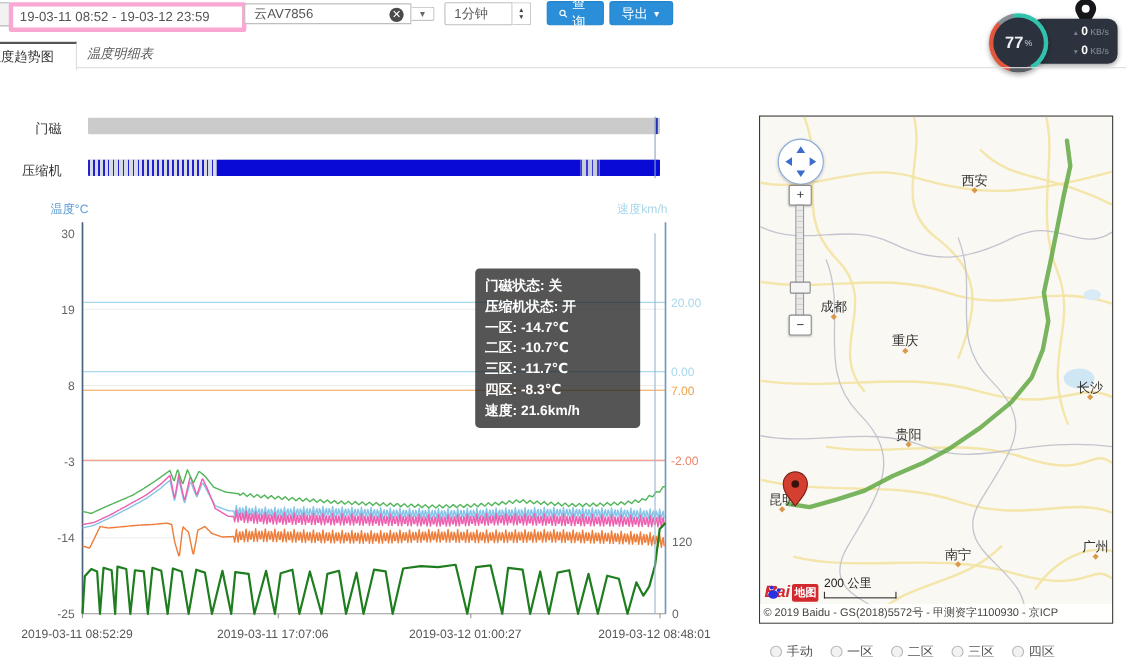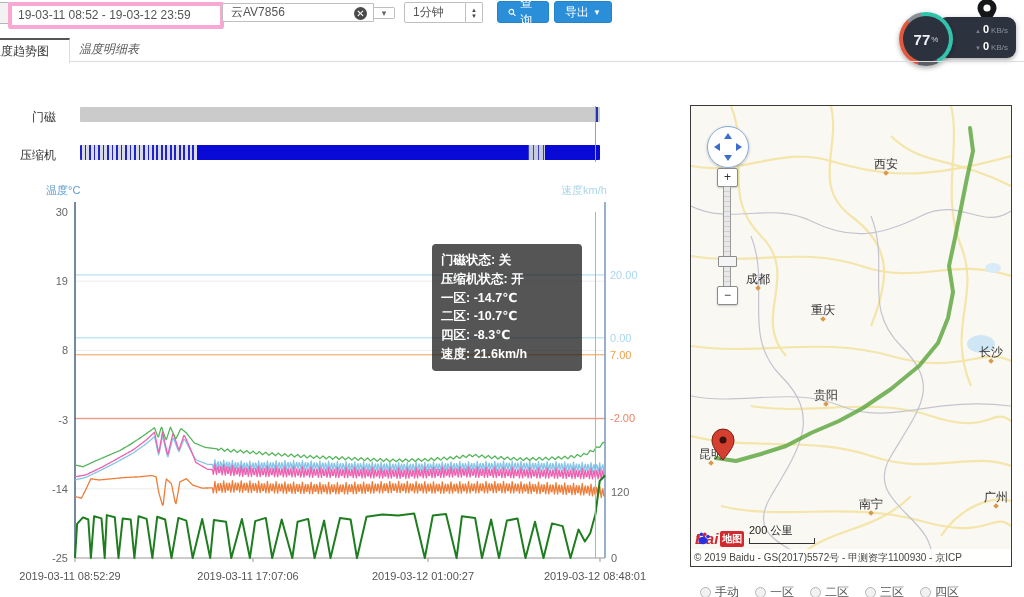--- a/index.html
+++ b/index.html
@@ -214,20 +214,21 @@
       <polyline points="75.0,274.9 75.8,275.1 76.6,275.3 77.4,275.5 78.2,275.6 79.0,275.8 79.8,276.0 80.6,276.2 81.4,276.4 82.2,276.6 83.0,276.8 83.7,276.4 84.5,276.0 85.3,275.6 86.1,275.3 86.9,274.9 87.7,274.5 88.5,274.1 89.3,273.8 90.1,273.4 90.9,273.0 91.7,272.6 92.5,272.3 93.3,271.9 94.1,271.5 94.9,271.2 95.7,270.8 96.5,270.5 97.3,270.2 98.1,269.8 98.9,269.5 99.6,269.1 100.4,268.8 101.2,268.5 102.0,268.1 102.8,267.8 103.6,267.4 104.4,267.1 105.2,266.8 106.0,266.4 106.8,266.1 107.6,265.7 108.4,265.4 109.2,265.1 110.0,264.7 110.8,264.4 111.6,264.0 112.4,263.7 113.2,263.4 114.0,263.0 114.8,262.7 115.5,262.4 116.3,262.0 117.1,261.7 117.9,261.3 118.7,261.0 119.5,260.7 120.3,260.3 121.1,259.8 121.9,259.3 122.7,258.9 123.5,258.4 124.3,257.9 125.1,257.4 125.9,257.0 126.7,256.5 127.5,256.0 128.3,255.6 129.1,255.1 129.9,254.6 130.7,254.1 131.4,253.6 132.2,253.1 133.0,252.6 133.8,252.1 134.6,251.5 135.4,251.0 136.2,250.5 137.0,250.0 137.8,249.5 138.6,248.9 139.4,248.4 140.2,247.9 141.0,247.4 141.8,246.8 142.6,246.3 143.4,245.7 144.2,245.1 145.0,244.6 145.8,244.0 146.6,243.4 147.3,242.9 148.1,242.3 148.9,241.7 149.7,241.2 150.5,240.6 151.3,240.0 152.1,239.5 152.9,238.9 153.7,238.3 154.5,237.8 155.3,239.9 156.1,242.1 156.9,244.2 157.7,246.4 158.5,246.9 159.3,244.1 160.1,241.2 160.9,238.4 161.7,237.3 162.5,239.6 163.2,241.9 164.0,244.2 164.8,246.5 165.6,248.8 166.4,249.5 167.2,247.1 168.0,244.6 168.8,242.1 169.6,239.6 170.4,237.1 171.2,238.9 172.0,240.7 172.8,242.5 173.6,244.3 174.4,246.1 175.2,247.9 176.0,248.6 176.8,247.0 177.6,245.4 178.4,243.8 179.1,242.2 179.9,240.5 180.7,238.9 181.5,238.8 182.3,239.5 183.1,240.2 183.9,240.8 184.7,241.5 185.5,242.2 186.3,242.8 187.1,243.8 187.9,244.8 188.7,245.8 189.5,246.8 190.3,247.8 191.1,248.9 191.9,249.9 192.7,250.9 193.5,251.9 194.3,252.9 195.0,253.2 195.8,253.5 196.6,253.9 197.4,254.2 198.2,254.5 199.0,254.9 199.8,255.2 200.6,255.5 201.4,255.8 202.2,256.2 203.0,256.5 203.8,256.8 204.6,257.2 205.4,257.3 206.2,257.5 207.0,257.6 207.8,257.7 208.6,257.8 209.4,257.9 210.2,258.0 210.9,258.1 211.7,258.2 212.5,258.3 213.3,258.4 214.1,258.5 214.9,258.6 215.7,258.7 216.5,258.8 217.3,258.9 218.1,260.4 218.9,259.8 219.7,259.2 220.5,258.7 221.3,258.1 222.1,258.9 222.9,259.7 223.7,260.5 224.5,261.3 225.3,260.7 226.1,260.1 226.8,259.5 227.6,258.9 228.4,259.7 229.2,260.5 230.0,261.2 230.8,262.0 231.6,261.4 232.4,260.7 233.2,260.1 234.0,259.5 234.8,260.3 235.6,261.0 236.4,261.8 237.2,262.5 238.0,261.9 238.8,261.3 239.6,260.7 240.4,260.0 241.2,260.8 242.0,261.5 242.7,262.3 243.5,263.1 244.3,262.4 245.1,261.8 245.9,261.2 246.7,260.6 247.5,261.3 248.3,262.1 249.1,262.8 249.9,263.6 250.7,263.0 251.5,262.4 252.3,261.7 253.1,261.1 253.9,261.9 254.7,262.6 255.5,263.4 256.3,264.1 257.1,263.5 257.9,262.9 258.6,262.3 259.4,261.6 260.2,262.4 261.0,263.2 261.8,263.9 262.6,264.7 263.4,264.1 264.2,263.4 265.0,262.8 265.8,262.2 266.6,262.9 267.4,263.7 268.2,264.4 269.0,265.2 269.8,264.6 270.6,263.9 271.4,263.3 272.2,262.7 273.0,263.4 273.8,264.2 274.5,264.9 275.3,265.7 276.1,265.0 276.9,264.4 277.7,263.8 278.5,263.1 279.3,263.9 280.1,264.6 280.9,265.4 281.7,266.1 282.5,265.5 283.3,264.9 284.1,264.2 284.9,263.6 285.7,264.4 286.5,265.1 287.3,265.9 288.1,266.6 288.9,266.0 289.7,265.3 290.4,264.7 291.2,264.1 292.0,264.8 292.8,265.6 293.6,266.3 294.4,267.1 295.2,266.4 296.0,265.8 296.8,265.2 297.6,264.5 298.4,265.3 299.2,266.0 300.0,266.8 300.8,267.5 301.6,266.9 302.4,266.3 303.2,265.7 304.0,265.0 304.8,265.8 305.6,266.5 306.3,267.3 307.1,268.0 307.9,267.4 308.7,266.7 309.5,266.1 310.3,265.4 311.1,266.2 311.9,266.9 312.7,267.6 313.5,268.3 314.3,267.7 315.1,267.0 315.9,266.4 316.7,265.7 317.5,266.4 318.3,267.2 319.1,267.9 319.9,268.6 320.7,268.0 321.5,267.3 322.2,266.6 323.0,266.0 323.8,266.7 324.6,267.4 325.4,268.2 326.2,268.9 327.0,268.2 327.8,267.6 328.6,266.9 329.4,266.3 330.2,267.0 331.0,267.7 331.8,268.5 332.6,269.2 333.4,268.5 334.2,267.9 335.0,267.2 335.8,266.6 336.6,267.3 337.4,268.0 338.1,268.7 338.9,269.5 339.7,268.8 340.5,268.2 341.3,267.5 342.1,266.8 342.9,267.6 343.7,268.3 344.5,269.0 345.3,269.8 346.1,269.1 346.9,268.4 347.7,267.8 348.5,267.1 349.3,267.9 350.1,268.6 350.9,269.3 351.7,270.0 352.5,269.4 353.2,268.7 354.0,268.1 354.8,267.4 355.6,268.1 356.4,268.9 357.2,269.6 358.0,270.3 358.8,269.7 359.6,269.0 360.4,268.3 361.2,267.7 362.0,268.4 362.8,269.1 363.6,269.9 364.4,270.6 365.2,269.9 366.0,269.3 366.8,268.6 367.6,268.0 368.4,268.7 369.1,269.4 369.9,270.2 370.7,270.9 371.5,270.2 372.3,269.6 373.1,268.9 373.9,268.3 374.7,269.0 375.5,269.7 376.3,270.4 377.1,271.2 377.9,270.5 378.7,269.9 379.5,269.2 380.3,268.5 381.1,269.3 381.9,270.0 382.7,270.7 383.5,271.5 384.3,270.8 385.0,270.1 385.8,269.5 386.6,268.8 387.4,269.6 388.2,270.3 389.0,271.0 389.8,271.7 390.6,271.1 391.4,270.4 392.2,269.8 393.0,269.1 393.8,269.8 394.6,270.5 395.4,271.1 396.2,271.8 397.0,271.1 397.8,270.4 398.6,269.7 399.4,269.0 400.2,269.7 400.9,270.3 401.7,271.0 402.5,271.7 403.3,271.0 404.1,270.3 404.9,269.6 405.7,268.9 406.5,269.5 407.3,270.2 408.1,270.9 408.9,271.6 409.7,270.9 410.5,270.1 411.3,269.4 412.1,268.7 412.9,269.4 413.7,270.1 414.5,270.8 415.3,271.4 416.1,270.7 416.8,270.0 417.6,269.3 418.4,268.6 419.2,269.3 420.0,270.0 420.8,270.6 421.6,271.3 422.4,270.6 423.2,269.9 424.0,269.2 424.8,268.5 425.6,269.1 426.4,269.7 427.2,270.4 428.0,271.0 428.8,270.3 429.6,269.5 430.4,268.8 431.2,268.0 432.0,268.7 432.7,269.3 433.5,269.9 434.3,270.6 435.1,269.8 435.9,269.1 436.7,268.3 437.5,267.6 438.3,268.2 439.1,268.8 439.9,269.5 440.7,270.1 441.5,269.4 442.3,268.6 443.1,267.9 443.9,267.1 444.7,267.8 445.5,268.4 446.3,269.0 447.1,269.7 447.9,268.9 448.6,268.2 449.4,267.4 450.2,266.7 451.0,267.3 451.8,267.9 452.6,268.5 453.4,269.1 454.2,268.3 455.0,267.5 455.8,266.7 456.6,266.0 457.4,266.6 458.2,267.2 459.0,267.8 459.8,268.4 460.6,267.6 461.4,266.8 462.2,266.0 463.0,265.2 463.8,265.8 464.5,266.4 465.3,267.0 466.1,267.6 466.9,266.8 467.7,266.0 468.5,265.2 469.3,264.5 470.1,265.0 470.9,265.6 471.7,266.2 472.5,266.8 473.3,266.2 474.1,265.6 474.9,265.0 475.7,264.4 476.5,265.1 477.3,265.9 478.1,266.6 478.9,267.4 479.7,266.8 480.4,266.2 481.2,265.5 482.0,264.9 482.8,265.7 483.6,266.4 484.4,267.2 485.2,268.0 486.0,267.4 486.8,266.7 487.6,266.1 488.4,265.5 489.2,266.3 490.0,267.0 490.8,267.8 491.6,268.5 492.4,267.9 493.2,267.3 494.0,266.7 494.8,266.0 495.6,266.8 496.3,267.5 497.1,268.3 497.9,269.0 498.7,268.4 499.5,267.8 500.3,267.1 501.1,266.5 501.9,267.2 502.7,268.0 503.5,268.7 504.3,269.5 505.1,268.8 505.9,268.2 506.7,267.6 507.5,266.9 508.3,267.7 509.1,268.4 509.9,269.2 510.7,269.9 511.5,269.3 512.2,268.7 513.0,268.0 513.8,267.4 514.6,268.1 515.4,268.9 516.2,269.6 517.0,270.4 517.8,269.8 518.6,269.1 519.4,268.5 520.2,267.8 521.0,268.5 521.8,269.2 522.6,269.9 523.4,270.5 524.2,269.8 525.0,269.1 525.8,268.4 526.6,267.7 527.4,268.4 528.1,269.0 528.9,269.7 529.7,270.4 530.5,269.7 531.3,269.0 532.1,268.3 532.9,267.5 533.7,268.2 534.5,268.9 535.3,269.6 536.1,270.2 536.9,269.5 537.7,268.8 538.5,268.1 539.3,267.4 540.1,268.1 540.9,268.7 541.7,269.4 542.5,270.1 543.3,269.4 544.0,268.7 544.8,268.0 545.6,267.2 546.4,267.9 547.2,268.6 548.0,269.2 548.8,269.9 549.6,269.1 550.4,268.4 551.2,267.6 552.0,266.9 552.8,267.5 553.6,268.2 554.4,268.8 555.2,269.5 556.0,268.7 556.8,268.0 557.6,267.3 558.4,266.5 559.2,267.2 559.9,267.8 560.7,268.5 561.5,269.1 562.3,268.4 563.1,267.6 563.9,266.9 564.7,266.2 565.5,266.8 566.3,267.4 567.1,268.1 567.9,268.7 568.7,267.9 569.5,267.1 570.3,266.3 571.1,265.5 571.9,266.0 572.7,266.6 573.5,267.2 574.3,267.7 575.1,266.9 575.8,266.1 576.6,265.3 577.4,264.5 578.2,265.0 579.0,265.6 579.8,266.2 580.6,266.7 581.4,265.9 582.2,265.1 583.0,264.3 583.8,263.4 584.6,263.8 585.4,264.1 586.2,264.4 587.0,264.7 587.8,263.6 588.6,262.6 589.4,261.5 590.2,260.4 591.0,260.7 591.7,261.1 592.5,261.4 593.3,261.7 594.1,260.6 594.9,259.4 595.7,258.2 596.5,256.9 597.3,257.0 598.1,257.2 598.9,257.3 599.7,257.4 600.5,256.1 601.3,254.9 602.1,253.6 602.9,252.4 603.7,252.5 604.5,252.6" fill="none" stroke="#53b559" stroke-width="1.3" stroke-linejoin="round"></polyline>
       <polyline points="75.0,368.0 77.1,333.9 83.0,327.3 88.3,329.5 90.9,368.0 94.1,326.2 101.5,328.4 104.7,368.0 106.8,325.1 114.8,327.3 118.5,368.0 122.7,328.4 130.7,329.5 134.4,368.0 138.6,326.2 146.6,328.9 152.4,368.0 157.2,326.8 165.1,329.5 171.5,368.0 178.4,327.9 186.3,330.6 192.7,368.0 202.2,328.9 210.2,368.0 213.9,330.1 226.0,331.7 231.3,368.0 241.9,328.9 249.9,368.0 255.2,331.1 265.8,327.9 272.2,368.0 281.7,329.5 292.3,368.0 297.6,331.7 308.2,328.9 314.6,368.0 324.1,330.6 330.5,368.0 340.0,327.9 350.6,329.5 357.0,368.0 366.5,326.8 382.4,324.6 398.3,325.6 414.2,323.4 424.8,368.0 432.8,325.6 446.0,324.0 456.6,368.0 461.9,326.2 475.1,327.9 482.0,368.0 491.1,329.5 499.0,368.0 506.9,330.6 517.5,328.4 525.5,368.0 535.0,331.7 543.5,368.0 552.0,333.4 562.6,336.1 570.5,368.0 578.5,339.4 584.9,351.5 590.2,343.3 595.5,324.0 599.7,291.0 605.0,285.5" fill="none" stroke="#1e7d1e" stroke-width="2" stroke-linejoin="round"></polyline>
       <line x1="595.46" y1="22" x2="595.46" y2="368" stroke="#9ab6d0" stroke-width="1"></line>
     </svg>
 
   <div class="tooltip" id="tooltip">
   <div>门磁状态: 关</div>
       <div>压缩机状态: 开</div>
       <div>一区: -14.7℃</div>
       <div>二区: -10.7℃</div>
+      <div>三区: -11.7℃</div>
       <div>四区: -8.3℃</div>
       <div>速度: 21.6km/h</div>
     </div>
 
   <div class="map">
     <svg id="map-svg" width="320" height="460">
         <path d="M0,60 C50,70 90,40 140,55 S230,75 320,50" fill="none" stroke="#f3e3a2" stroke-width="2.2" opacity="0.9"></path>
         <path d="M40,0 C60,50 30,90 70,130 S60,210 95,250" fill="none" stroke="#f3e3a2" stroke-width="2.2" opacity="0.9"></path>
         <path d="M140,0 C150,40 120,80 160,110 S200,170 180,220" fill="none" stroke="#f3e3a2" stroke-width="2.2" opacity="0.9"></path>
         <path d="M200,30 C230,60 260,50 320,80" fill="none" stroke="#f3e3a2" stroke-width="2.2" opacity="0.9"></path>
@@ -283,21 +284,21 @@
         <circle cx="6.4" cy="4.2" r="1.7" fill="#2932e1"></circle>
         <circle cx="9.8" cy="4.2" r="1.7" fill="#d1292e"></circle>
         <circle cx="12.9" cy="6.5" r="1.7" fill="#2932e1"></circle>
       </svg>
       <span class="logo-sub">地图</span>
     </div>
     <div class="map-scale">
       <span>200 公里</span>
       <span class="bracket"></span>
     </div>
-    <div class="map-attrib">© 2019 Baidu - GS(2017)5572号 - 甲测资字1100930 - 京ICP</div>
+    <div class="map-attrib">© 2019 Baidu - GS(2018)5572号 - 甲测资字1100930 - 京ICP</div>
   </div>
 
   <div class="legend-row" id="legend-row">
       <span class="legend-item">
         <span class="cb"></span>
         <span>手动</span>
       </span>
       <span class="legend-item">
         <span class="cb"></span>
         <span>一区</span>

